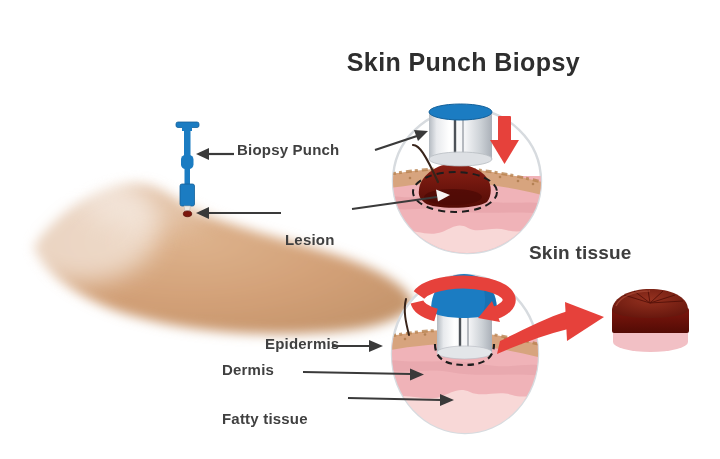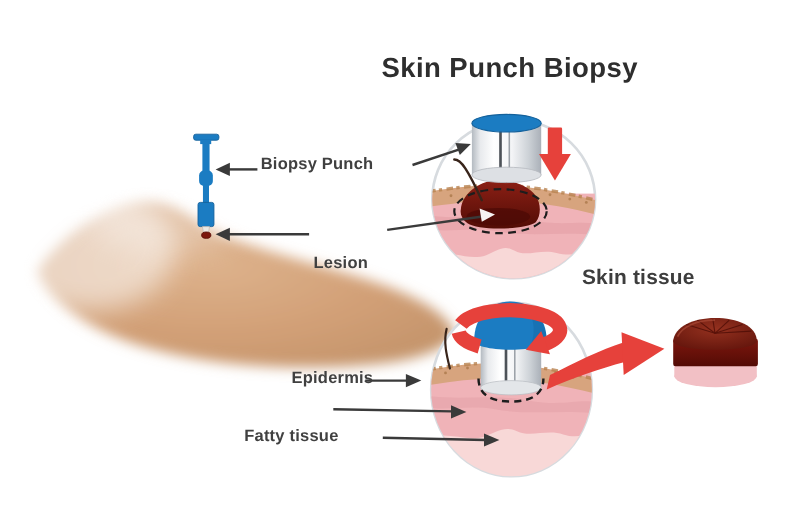--- a/index.html
+++ b/index.html
@@ -13,21 +13,21 @@
     font-size:25px;font-weight:600;color:#2e2e2e;letter-spacing:.4px;
   }
   .lbl{
     position:absolute;font-size:15px;font-weight:600;color:#404040;letter-spacing:.2px;
     white-space:nowrap;
   }
   .lbl-biopsy-punch{left:237px;top:141px;}
   .lbl-lesion{left:285px;top:200px;margin-top:31px;}
   .lbl-epidermis{left:221px;top:335px;margin-left:44px;}
   .lbl-dermis{left:222px;top:361px;}
-  .lbl-fatty{left:222px;top:388px;}
+  .lbl-fatty{left:222px;top:410px;}
   .caption{
     position:absolute;left:529px;top:242px;font-size:19px;font-weight:600;
     color:#3d3d3d;line-height:21px;letter-spacing:.2px;
   }
   .caption span{display:block;}
 </style>
 </head>
 <body>
 
 <div class="canvas">
@@ -208,17 +208,18 @@
     <line x1="348" y1="398" x2="441" y2="400"></line>
     <polygon points="454,400 440,394 440,406" stroke="none"></polygon>
   </g>
   <polygon points="450,195 436,189.5 438,201.5" fill="#ffffff" opacity="0.95"></polygon>
 </svg>
 
   <div class="title">Skin Punch Biopsy</div>
   <div class="lbl lbl-biopsy-punch">Biopsy Punch</div>
   <div class="lbl lbl-lesion">Lesion</div>
   <div class="lbl lbl-epidermis">Epidermis</div>
+  <div class="lbl lbl-dermis">Dermis</div>
   <div class="lbl lbl-fatty">Fatty tissue</div>
   <div class="caption">
     <span>Skin tissue</span>
   </div>
 </div>
 
 </body></html>

